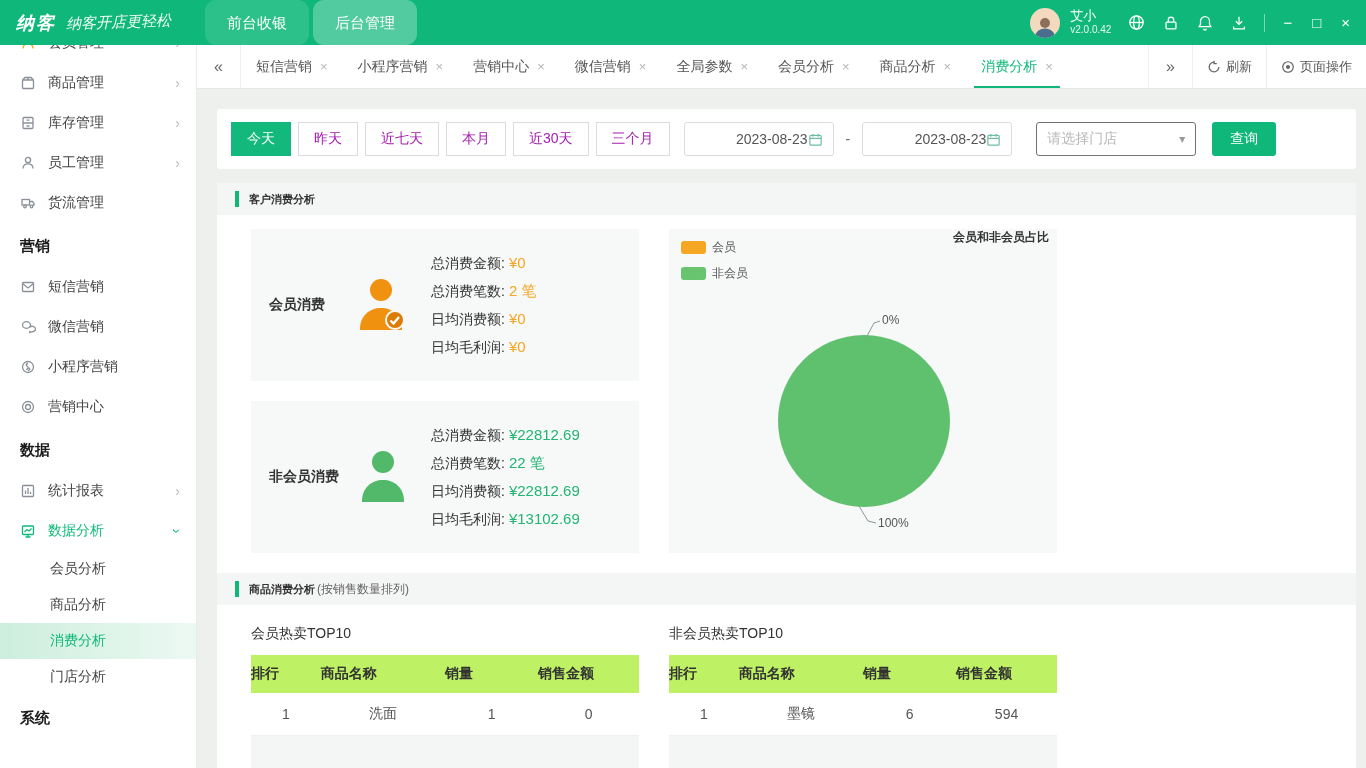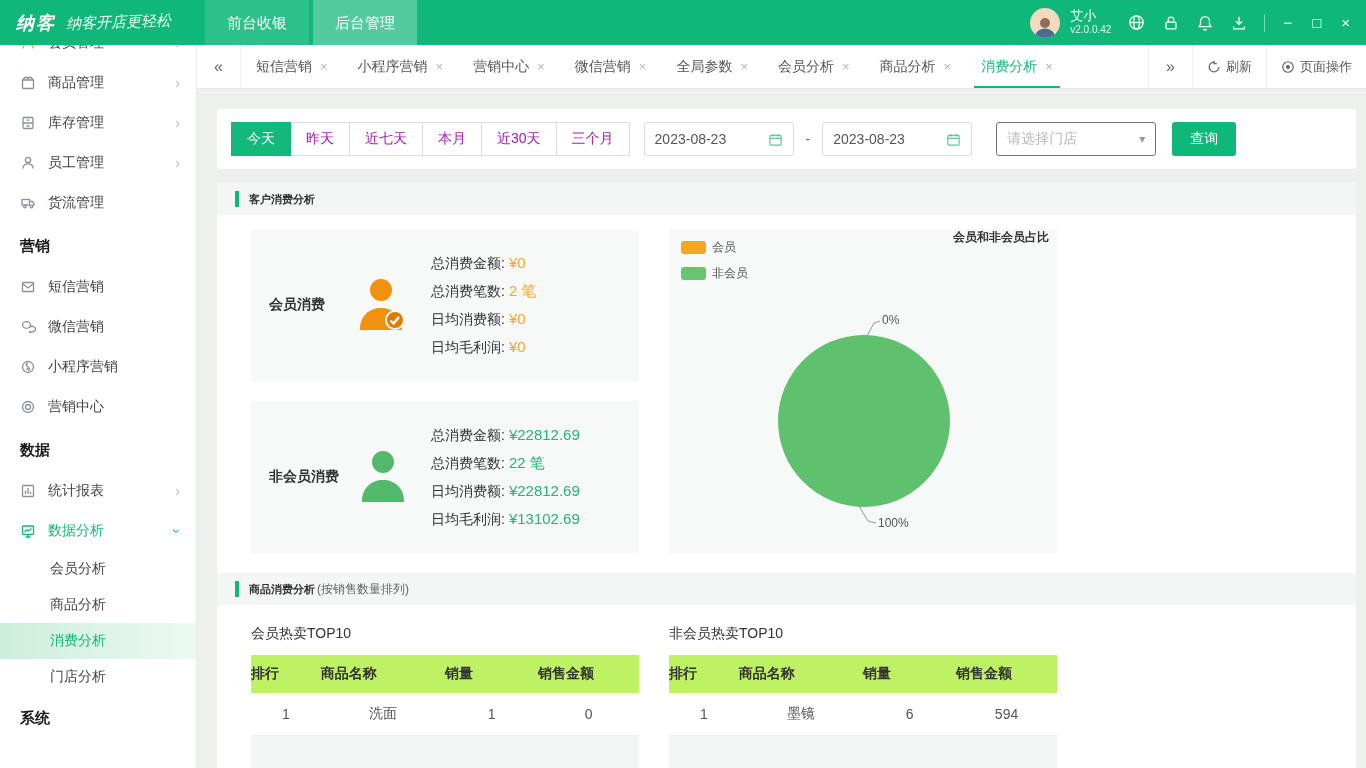--- a/index.html
+++ b/index.html
@@ -4,21 +4,21 @@
 <style>
   * { margin:0; padding:0; box-sizing:border-box; }
   html,body { width:1366px; height:768px; overflow:hidden; }
   body { font-family:"Liberation Sans","DejaVu Sans",sans-serif; background:#eef0ee; position:relative; font-size:14px; color:#333; }
 
   
   .topbar { position:absolute; top:0; left:0; width:1366px; height:45px; background:#0fb87a; display:flex; align-items:center; color:#fff; z-index:30; }
   .logo { font-size:18px; font-weight:bold; font-style:italic; margin-left:16px; letter-spacing:2px; white-space:nowrap; }
   .slogan { font-family:"DejaVu Serif",serif; font-style:italic; font-size:15px; margin-left:10px; opacity:.95; transform:rotate(-2deg); white-space:nowrap; }
   .topnav { display:flex; margin-left:34px; height:45px; }
-  .topnav-item { padding:0 22px; line-height:45px; font-size:15px; background:rgba(255,255,255,.12); margin-right:4px; cursor:pointer; white-space:nowrap; }
+  .topnav-item { padding:0 22px; line-height:45px; font-size:15px; background:rgba(255,255,255,.12); margin-right:4px; cursor:pointer; white-space:nowrap;border-radius:11px; }
   .topnav-item.active { background:rgba(255,255,255,.28); }
   .top-right { margin-left:auto; display:flex; align-items:center; gap:16px; margin-right:14px; }
   .avatar { width:30px; height:30px; border-radius:50%; background:#f3d9bd; overflow:hidden; display:flex; align-items:flex-end; justify-content:center; cursor:pointer; }
   .userbox { line-height:1.15; margin-left:-6px; }
   .uname { font-size:13px; }
   .uver { font-size:10px; opacity:.9; }
   .tbicon { display:inline-flex; cursor:pointer; }
   .tsep { width:1px; height:18px; background:rgba(255,255,255,.45); }
   .winbtn { font-size:15px; cursor:pointer; padding:0 2px; }
 
@@ -44,25 +44,25 @@
   .tab .tclose { margin-left:8px; color:#b5b5b5; font-size:13px; cursor:pointer; }
   .tab.active { color:#0fb87a; }
   .tab.active::after { content:""; position:absolute; left:8px; right:8px; bottom:0; height:2px; background:#0fb87a; }
   .tab-actions { margin-left:auto; display:flex; align-items:stretch; }
   .tab-action { display:flex; align-items:center; gap:5px; padding:0 14px; border-left:1px solid #efefef; color:#555; font-size:13px; cursor:pointer; white-space:nowrap; }
   .tab-action .aicon { display:inline-flex; color:#666; }
 
   
   .main { position:absolute; top:89px; left:197px; width:1169px; height:679px; background:#eef0ee; padding:20px 10px 0 20px; overflow:hidden; }
   .filter-card { background:#fff; height:60px; border-radius:3px; display:flex; align-items:center; padding:0 14px; }
-  .range-group { display:flex; }
+  .range-group { display:flex;gap:8px; }
   .range-btn { height:34px; padding:0 15px; background:#fff; border:1px solid #dcdcdc; color:#a21caf; font-size:14px; cursor:pointer; margin-left:-1px; white-space:nowrap; font-family:inherit; }
   .range-btn:first-child { margin-left:0; }
   .range-btn.active { background:#12b87c; border-color:#12b87c; color:#fff; position:relative; z-index:1; }
-  .date-input { width:150px; height:34px; border:1px solid #dcdcdc; border-radius:3px; display:flex; align-items:center; justify-content:space-between; padding:0 10px; color:#555; margin-left:14px; cursor:pointer; background:#fff; }
+  .date-input { width:150px; height:34px; border:1px solid #dcdcdc; border-radius:3px; display:flex; align-items:center; justify-content:flex-end; padding:0 10px; color:#555; margin-left:14px; cursor:pointer; background:#fff; }
   .date-input .cal { display:inline-flex; color:#6fbf9e; }
   .dash { margin:0 4px 0 12px; color:#666; }
   .dash + .date-input { margin-left:8px; }
   .store-select { width:160px; height:34px; border:1px solid #737373; border-radius:3px; display:flex; align-items:center; justify-content:space-between; padding:0 10px; margin-left:24px; cursor:pointer; background:#fff; }
   .store-select .ph { color:#b8b8b8; }
   .store-select .caret { color:#999; font-size:12px; }
   .search-btn { width:64px; height:34px; background:#0fb87a; color:#fff; border:none; border-radius:3px; font-size:14px; margin-left:16px; cursor:pointer; font-family:inherit; }
 
   .panel { margin-top:14px; background:#fff; border-radius:2px; }
   .sec-head { height:32px; background:#f4f5f5; display:flex; align-items:center; padding-left:18px; }

